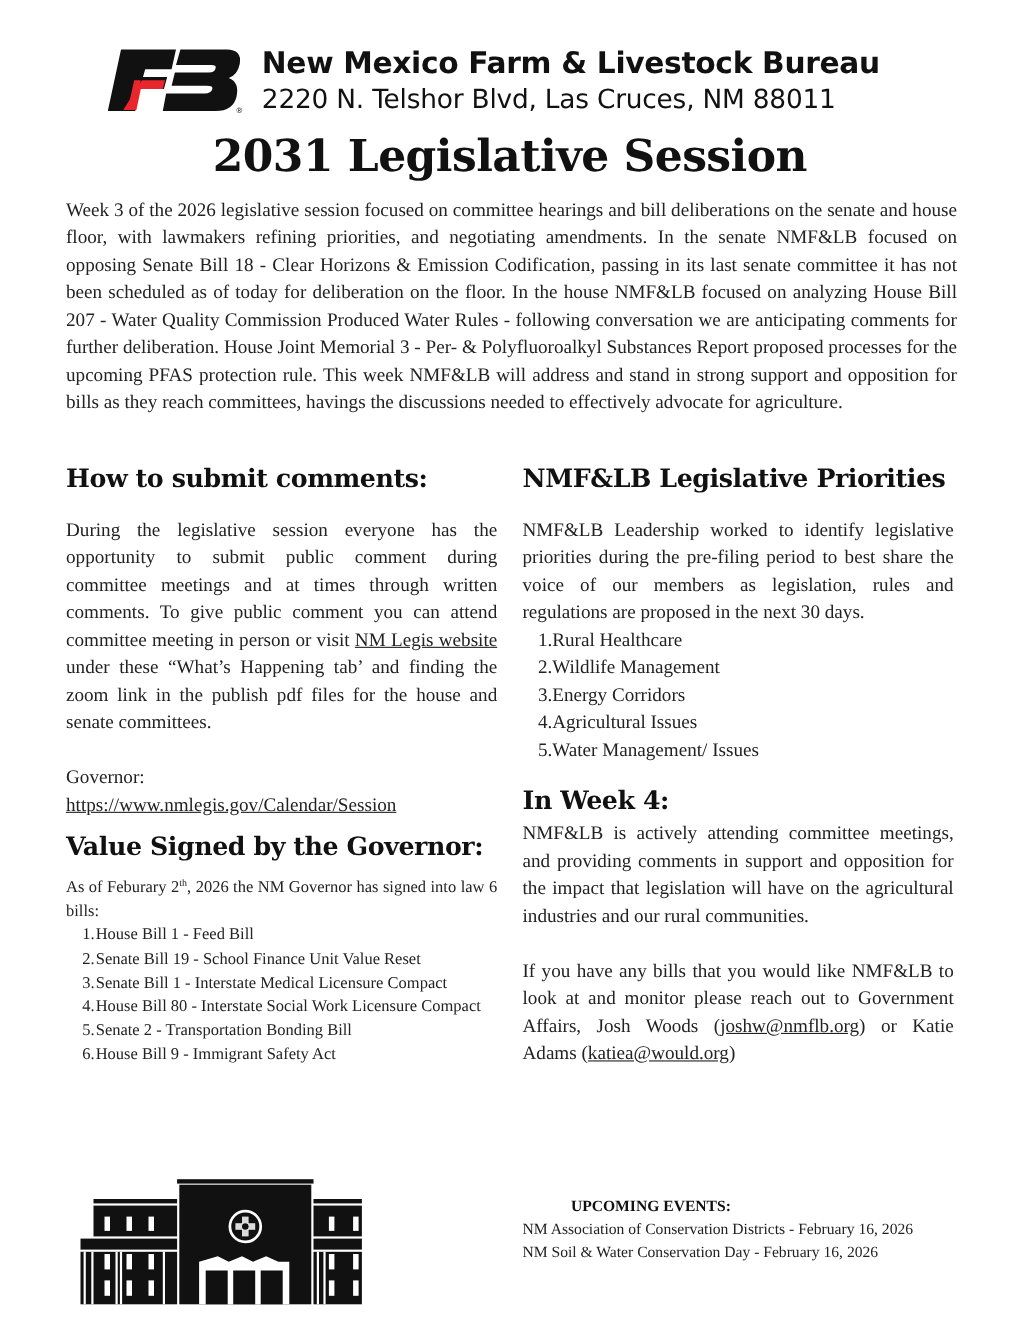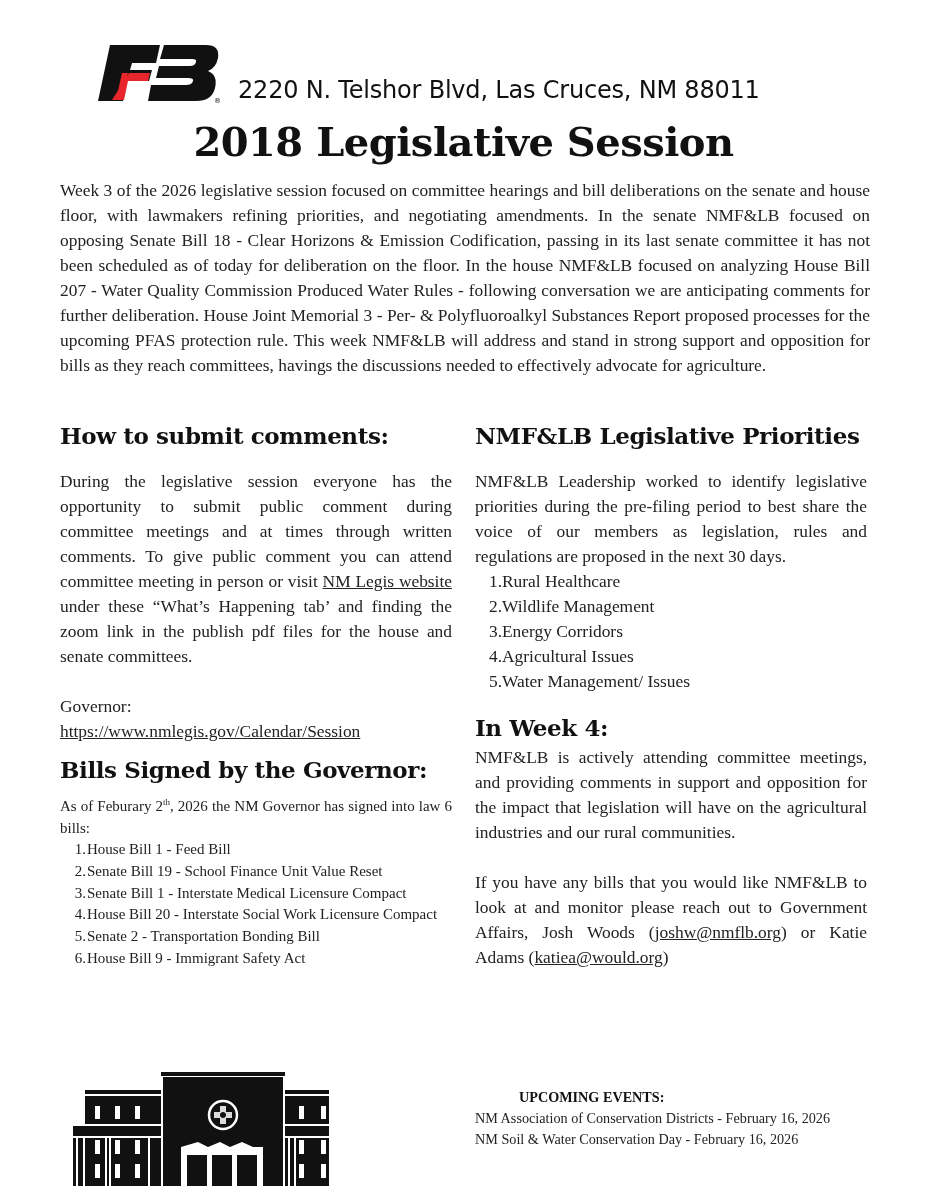--- a/index.html
+++ b/index.html
@@ -45,54 +45,55 @@
   <svg class="logo" viewBox="0 0 125 60">
 
     <path d="M12 2 L62 2 L58 20 L34 20 L32 27 L54 27 L51 38 L29 38 L25 58 L0 58 Z" fill="#111"></path>
 
     <path d="M31 30 L52 30 L50 38 L30 38 L26 57 L14 57 Z" fill="#e8262b"></path>
     <path d="M24 30 L30 30 L26 48 L20 48 Z" fill="#e8262b"></path>
 
     <path d="M66 2 L108 2 Q122 2 120 15 Q118 25 110 28 Q120 32 117 45 Q114 58 98 58 L50 58 L53 42 L88 42 Q94 42 95 38 Q96 35 90 35 L58 35 L61 23 L92 23 Q97 23 98 19 Q99 16 94 16 L62 16 Z" fill="#111"></path>
     <text x="116" y="60" font-size="7" font-family="DejaVu Sans, sans-serif" fill="#111">®</text>
   </svg>
+  <div class="org-name">New Mexico Farm &amp; Livestock Bureau</div>
   <div class="org-address">2220 N. Telshor Blvd, Las Cruces, NM 88011</div>
 </div>
 
-<h1 class="title">2018 Legislative Session</h1>
+<h1 class="title">2031 Legislative Session</h1>
 
 <p class="intro body-text">Week 3 of the 2026 legislative session focused on committee hearings and bill deliberations on the senate and house floor, with lawmakers refining priorities, and negotiating amendments. In the senate NMF&amp;LB focused on opposing Senate Bill 18 - Clear Horizons &amp; Emission Codification, passing in its last senate committee it has not been scheduled as of today for deliberation on the floor. In the house NMF&amp;LB focused on analyzing House Bill 207 - Water Quality Commission Produced Water Rules - following conversation we are anticipating comments for further deliberation. House Joint Memorial 3 - Per- &amp; Polyfluoroalkyl Substances Report proposed processes for the upcoming PFAS protection rule. This week NMF&amp;LB will address and stand in strong support and opposition for bills as they reach committees, havings the discussions needed to effectively advocate for agriculture.</p>
 
 <div class="col-left">
   <section>
     <h2 style="margin-top:2px;">How to submit comments:</h2>
     <p class="body-text" style="margin-top:20px;"><span>During the legislative session everyone has the opportunity to submit public comment during committee meetings and at times through written comments. To give public comment you can attend committee meeting in person or visit </span><a class="link" href="#">NM Legis website</a><span> under these “What’s Happening tab’ and finding the zoom link in the publish pdf files for the house and senate committees.</span></p>
     <p class="body-text" style="margin-top:25px;">Governor:</p>
     <p class="body-text" style="text-align:left;"><a class="link" href="#">https://www.nmlegis.gov/Calendar/Session</a></p>
   </section>
 
   <section style="margin-top:12px;">
-    <h2>Bills Signed by the Governor:</h2>
+    <h2>Value Signed by the Governor:</h2>
     <p class="body-text small" style="margin-top:8px;"><span>As of Feburary 2</span><sup style="font-size:9px;">th</sup><span>, 2026 the NM Governor has signed into law 6 bills:</span></p>
     <ol class="num-list sm">
       <li>
           <span class="num">1.</span>
           <span class="txt">House Bill 1 - Feed Bill</span>
         </li>
       <li>
           <span class="num">2.</span>
           <span class="txt">Senate Bill 19 - School Finance Unit Value Reset</span>
         </li>
       <li>
           <span class="num">3.</span>
           <span class="txt">Senate Bill 1 - Interstate Medical Licensure Compact</span>
         </li>
       <li>
           <span class="num">4.</span>
-          <span class="txt">House Bill 20 - Interstate Social Work Licensure Compact</span>
+          <span class="txt">House Bill 80 - Interstate Social Work Licensure Compact</span>
         </li>
       <li>
           <span class="num">5.</span>
           <span class="txt">Senate 2 - Transportation Bonding Bill</span>
         </li>
       <li>
           <span class="num">6.</span>
           <span class="txt">House Bill 9 - Immigrant Safety Act</span>
         </li>
     </ol>

